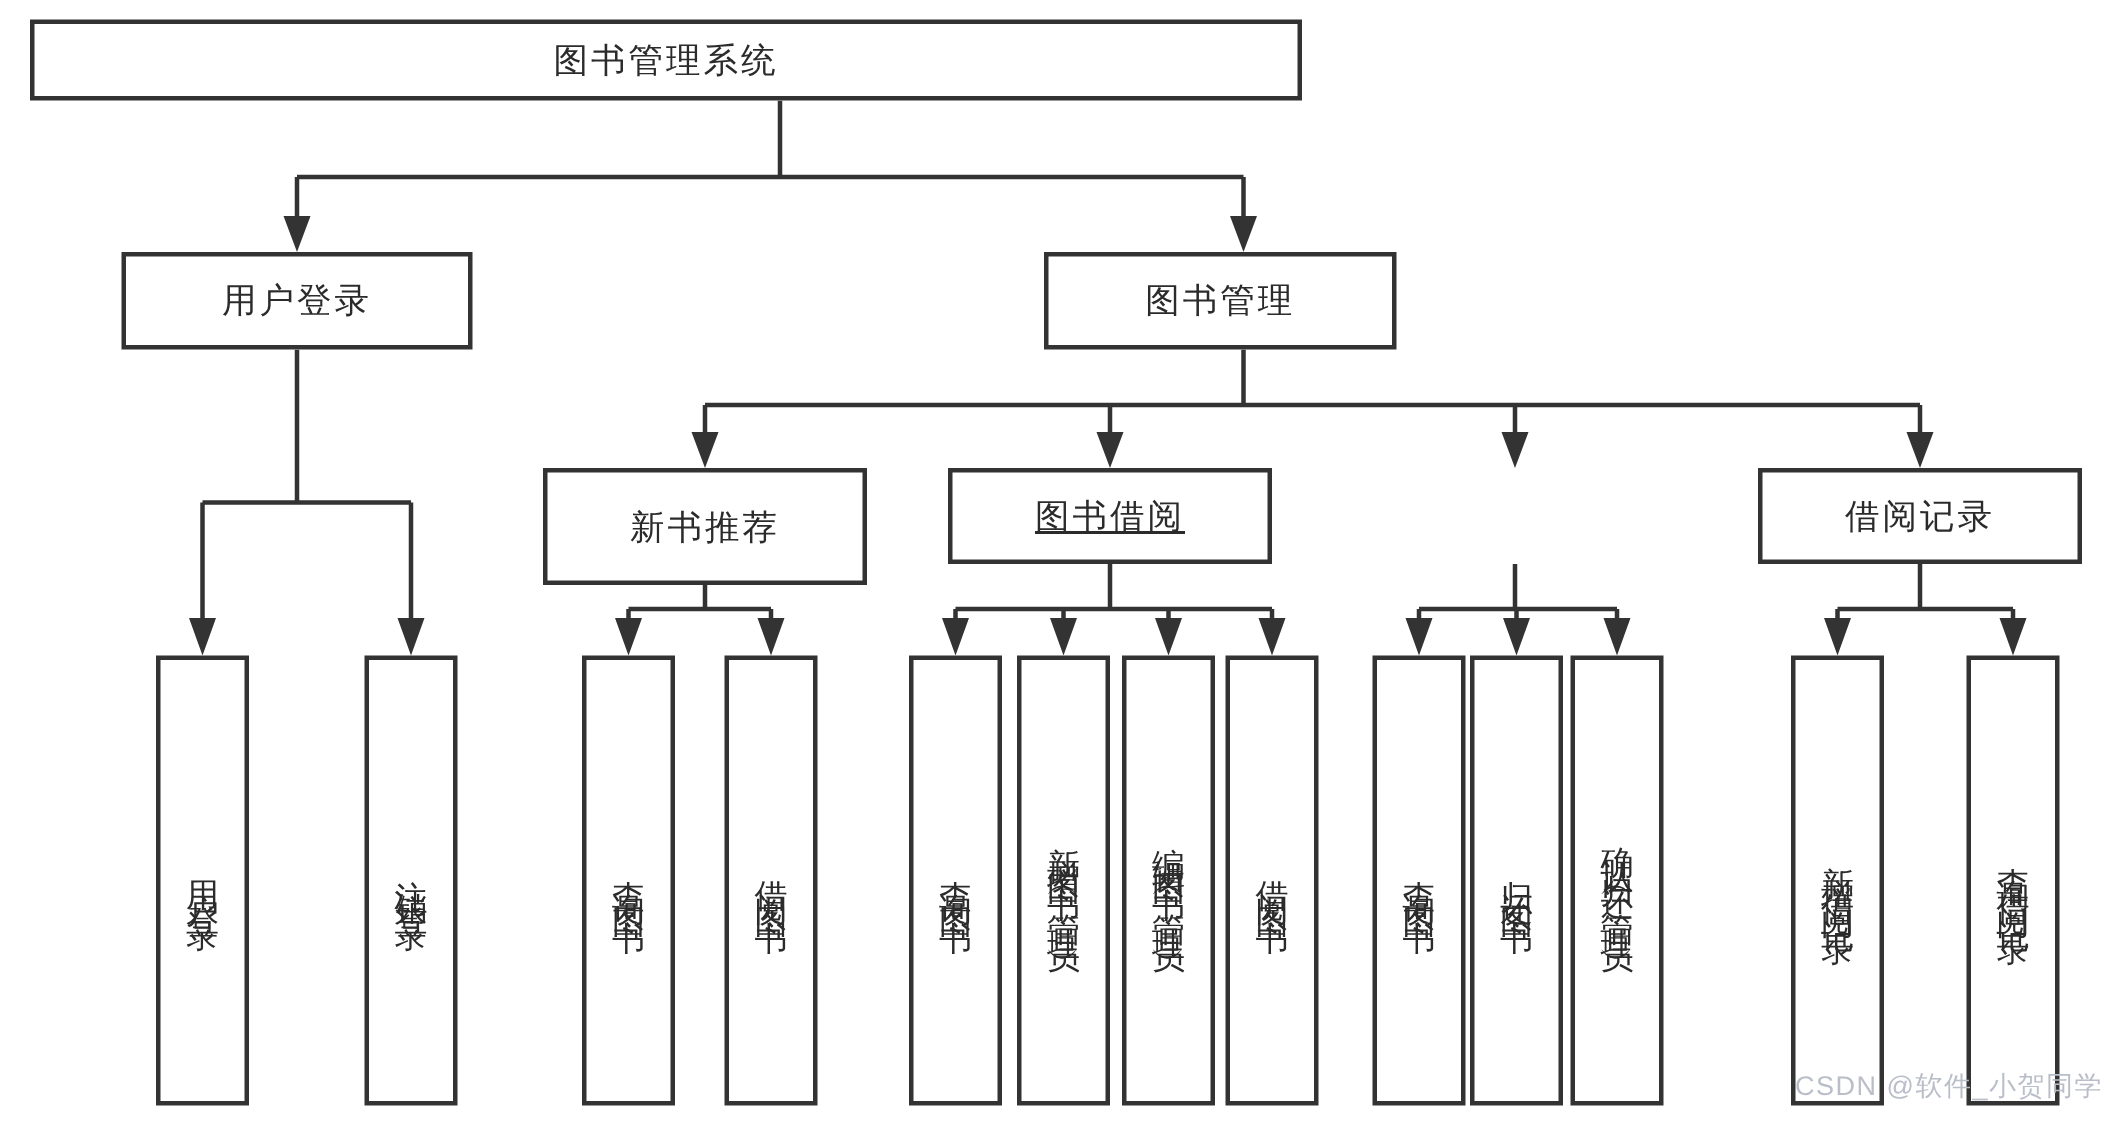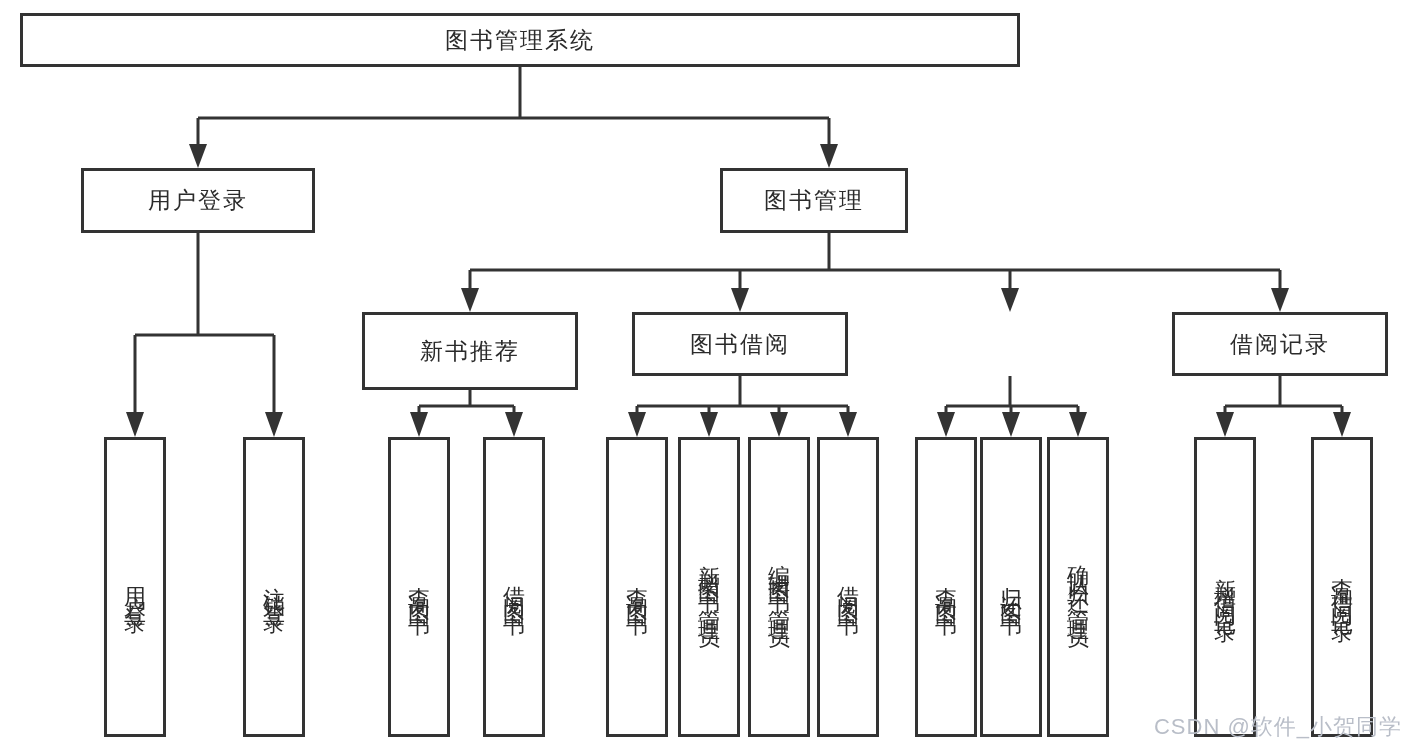--- a/index.html
+++ b/index.html
@@ -17,21 +17,21 @@
     border:3px solid #333333;display:flex;align-items:center;justify-content:center;
     z-index:2;
   }
   .vbox span{
     writing-mode:vertical-rl;text-orientation:mixed;
     font-size:22px;letter-spacing:9px;color:#2b2b2b;line-height:1;
   }
   #connectors{position:absolute;left:0;top:0;z-index:1;pointer-events:none;}
   #watermark{
     position:absolute;right:3px;top:712px;z-index:10;
-    font-size:22px;color:#b9bec8;letter-spacing:1px;white-space:nowrap;
+    font-size:18px;color:#b9bec8;letter-spacing:1px;white-space:nowrap;
   }
 </style>
 </head>
 <body>
 
 <div id="canvas">
 
   <svg id="connectors" width="1405" height="747" viewBox="0 0 1405 747">
     <path fill="none" stroke="#333333" stroke-width="3" d="M520 67V118 M198 118H829 M198 118V145 M829 118V145
              M198 233V335 M135 335H274 M135 335V413 M274 335V413
@@ -45,35 +45,35 @@
              M1010 312 L1001 288 L1019 288 Z  M1280 312 L1271 288 L1289 288 Z
              M135 437 L126 412 L144 412 Z  M274 437 L265 412 L283 412 Z
              M419 437 L410 412 L428 412 Z  M514 437 L505 412 L523 412 Z
              M637 437 L628 412 L646 412 Z  M709 437 L700 412 L718 412 Z
              M779 437 L770 412 L788 412 Z  M848 437 L839 412 L857 412 Z
              M946 437 L937 412 L955 412 Z  M1011 437 L1002 412 L1020 412 Z
              M1078 437 L1069 412 L1087 412 Z
              M1225 437 L1216 412 L1234 412 Z  M1342 437 L1333 412 L1351 412 Z"></path>
   </svg>
 
-  <div class="hbox" style="left:20px;top:13px;width:1000px;height:54px;">
+  <div class="hbox" style="left:20px;top:13px;width:848px;height:54px;">
     <span>图书管理系统</span>
   </div>
 
   <div class="hbox" style="left:81px;top:168px;width:234px;height:65px;">
     <span>用户登录</span>
   </div>
-  <div class="hbox" style="left:720px;top:168px;width:188px;height:65px;">
+  <div class="hbox" style="left:696px;top:168px;width:235px;height:65px;">
     <span>图书管理</span>
   </div>
 
   <div class="hbox" style="left:362px;top:312px;width:216px;height:78px;">
     <span>新书推荐</span>
   </div>
-  <div class="hbox" style="left:632px;top:312px;width:216px;height:64px;">
+  <div class="hbox" style="left:632px;top:312px;width:216px;height:64px;text-decoration:underline;">
     <span>图书借阅</span>
   </div>
   <div class="hbox" style="left:1172px;top:312px;width:216px;height:64px;">
     <span>借阅记录</span>
   </div>
 
   <div class="vbox" style="left:104px;top:437px;width:62px;height:300px;">
     <span>用户登录</span>
   </div>
   <div class="vbox" style="left:243px;top:437px;width:62px;height:300px;">

